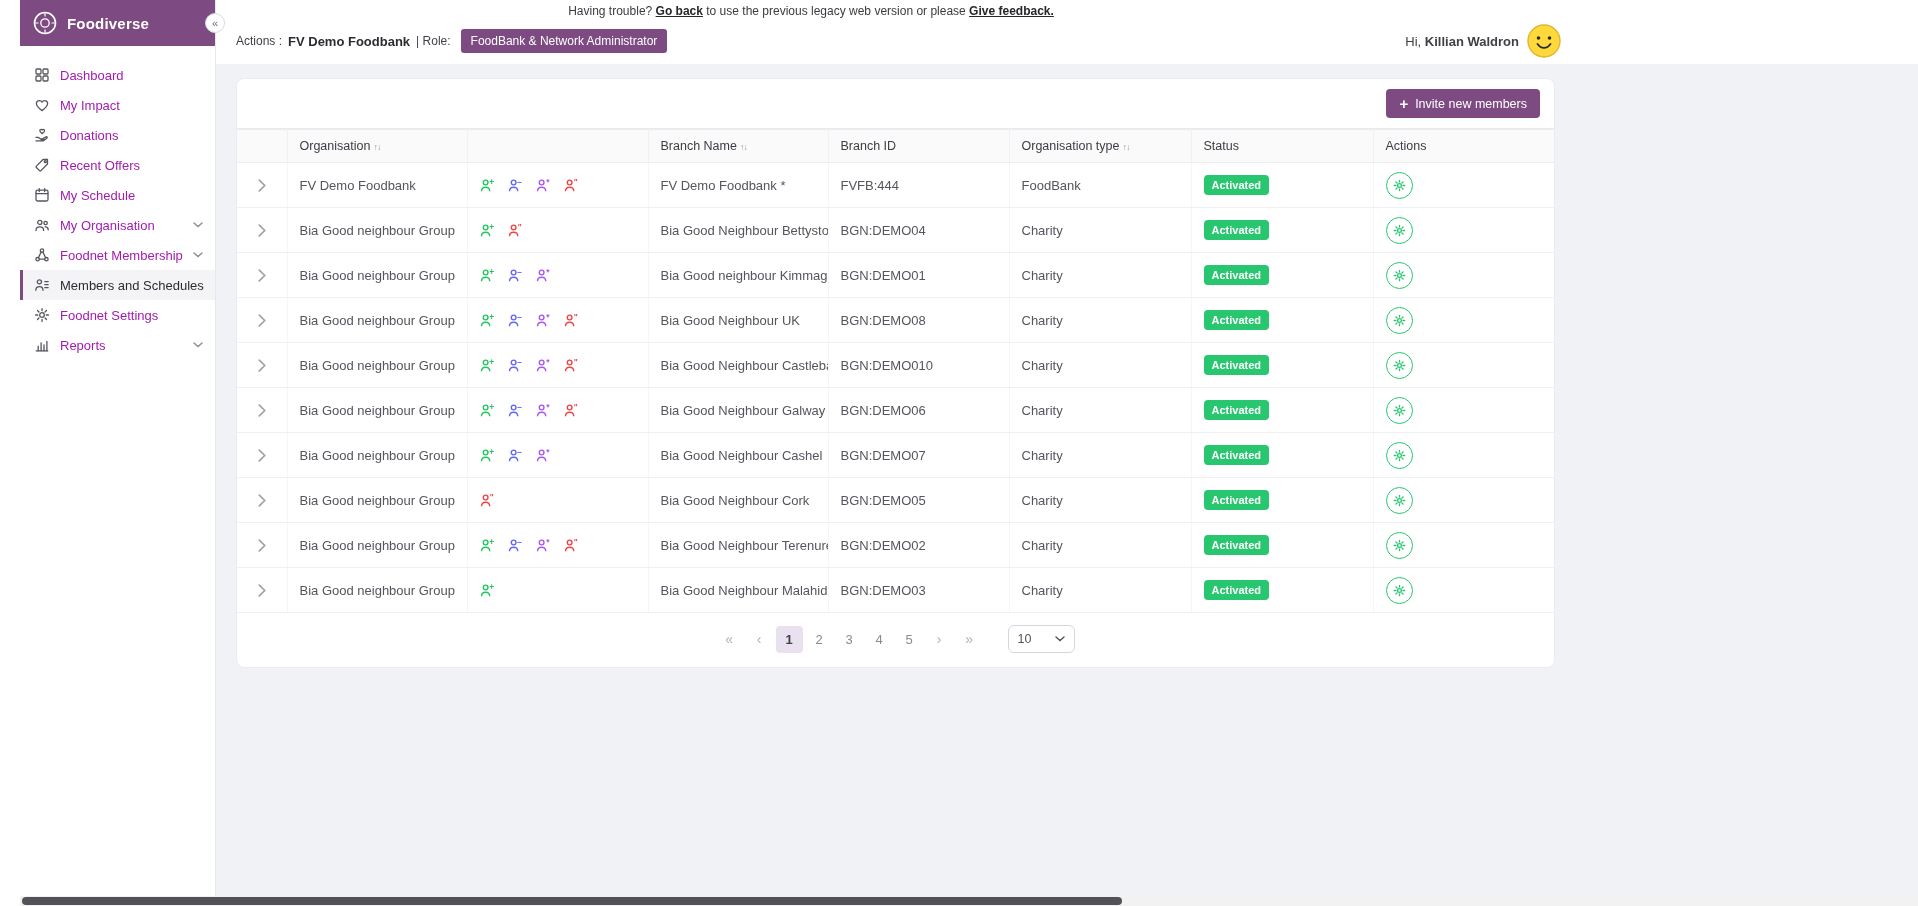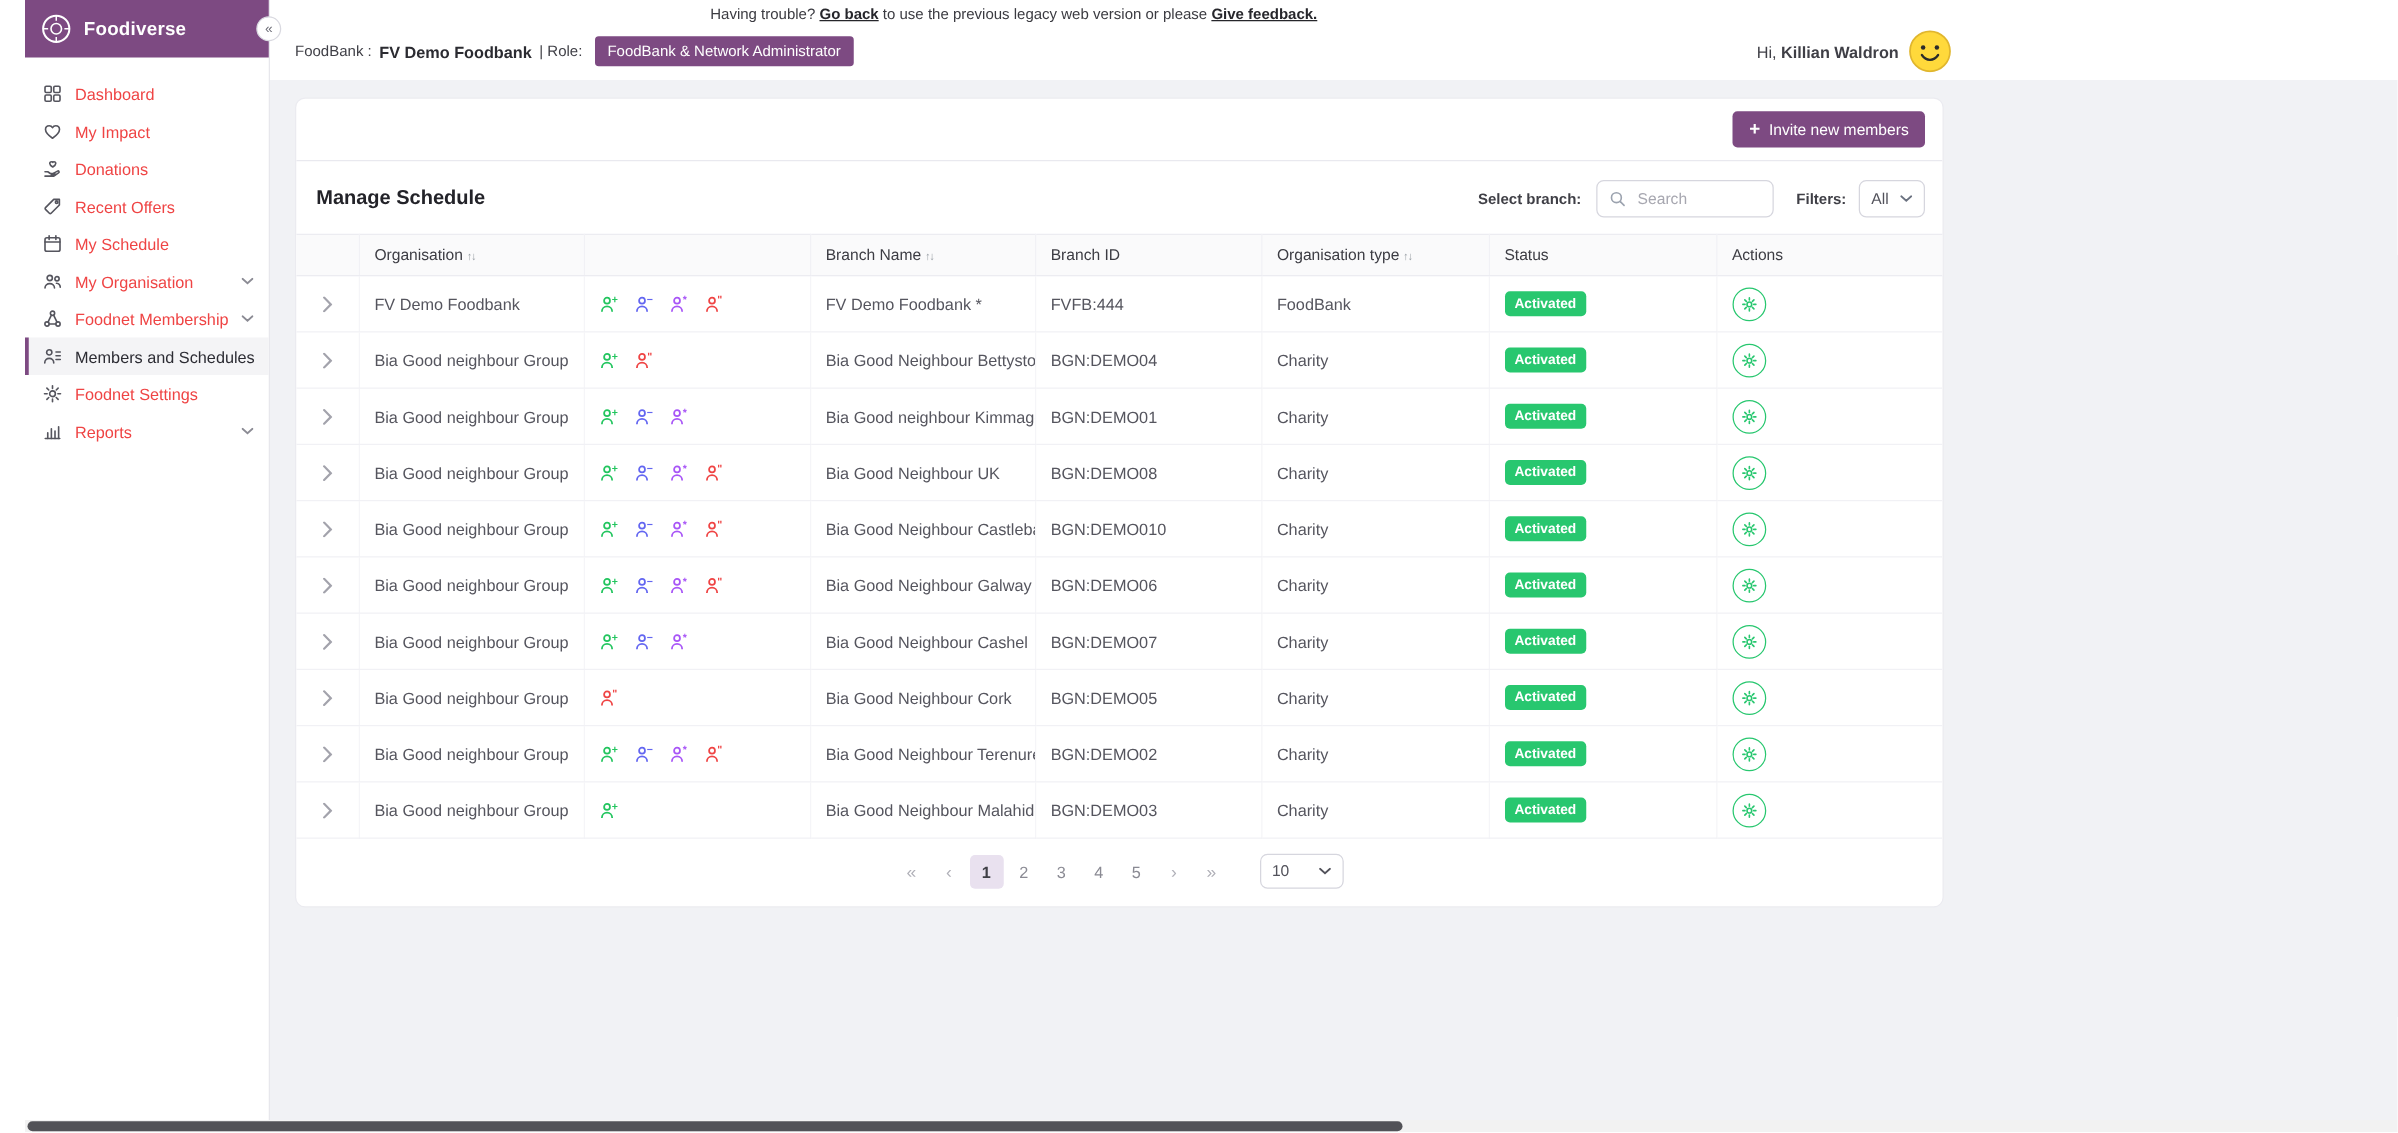--- a/index.html
+++ b/index.html
@@ -11,21 +11,21 @@
   
   .sidebar{position:absolute;left:0;top:0;bottom:10px;width:196px;background:#fff;
            border-right:1px solid #e7e7ec;z-index:4}
   .brand{height:46px;background:var(--accent);display:flex;align-items:center;gap:9px;padding:0 12px}
   .brand-name{color:#fff;font-size:15px;font-weight:bold;letter-spacing:.2px}
   .collapse-btn{position:absolute;top:13px;left:185px;width:20px;height:20px;border-radius:50%;
     background:#fff;border:1px solid #d9d9e0;color:#6b6b75;font-size:11px;line-height:1;
     display:flex;align-items:center;justify-content:center;cursor:pointer;z-index:6;padding:0}
   .menu{padding-top:14px}
   .menu-item{height:30px;display:flex;align-items:center;gap:10px;padding:0 12px 0 11px;
-    border-left:3px solid transparent;font-size:13px;color:#ef4444;cursor:pointer;white-space:nowrap}
+    border-left:3px solid transparent;font-size:13px;color:#a21caf;cursor:pointer;white-space:nowrap}
   .menu-item.active{background:#f4f4f6;border-left-color:var(--accent);color:#2c2c33}
   .mi-icon{width:16px;height:16px;color:#55555e;display:flex;flex:none}
   .chev{margin-left:auto;color:#8b8b94;display:flex}
 
   
   .main{position:absolute;left:196px;top:0;right:0;bottom:10px;overflow:hidden}
   .top-white{background:#fff}
   .banner{width:1190px;text-align:center;font-size:12px;color:#3b3b41;padding-top:4px;height:20px}
   .blink{font-weight:bold;text-decoration:underline;color:#26262b;cursor:pointer}
   .topbar{width:1345px;height:42px;display:flex;align-items:center;padding-left:20px}
@@ -224,21 +224,21 @@
   <div class="main">
     <div class="top-white">
       <div class="banner">
         <span>Having trouble?</span>
         <span class="blink">Go back</span>
         <span>to use the previous legacy web version or please</span>
         <span class="blink">Give feedback.</span>
       </div>
       <div class="topbar">
         <div class="fb-line">
-          <span>FoodBank :</span>
+          <span>Actions :</span>
           <span class="fb-name">FV Demo Foodbank</span>
           <span>| Role:</span>
           <span class="role-badge">FoodBank &amp; Network Administrator</span>
         </div>
         <div class="top-right">
           <span class="greet"><span>Hi,</span> <b>Killian Waldron</b></span>
           <span class="avatar">
             <svg width="34" height="34" viewBox="0 0 34 34">
               <circle cx="17" cy="17" r="16" fill="#ffd93b" stroke="#e0b62e" stroke-width="1.4"></circle>
               <circle cx="11.5" cy="14" r="1.8" fill="#2b2b2b"></circle>
@@ -250,44 +250,20 @@
       </div>
     </div>
 
     <div class="content">
       <div class="card">
         <div class="card-top">
           <button class="invite-btn">
             <span class="plus">+</span>
             <span>Invite new members</span>
           </button>
-        </div>
-        <div class="controls">
-          <div class="page-title">Manage Schedule</div>
-          <div class="ctrl-right">
-            <span class="lbl">Select branch:</span>
-            <label class="search-box">
-              <span style="display:flex">
-                <svg width="14" height="14" viewBox="0 0 16 16" fill="none" stroke="#9ca3af" stroke-width="1.5" stroke-linecap="round">
-                  <circle cx="7" cy="7" r="4.5"></circle>
-                    <path d="M10.6 10.6L14 14"></path>
-                </svg>
-              </span>
-              <input placeholder="Search" style="">
-            </label>
-            <span class="lbl filters-lbl">Filters:</span>
-            <div class="filter-select">
-              <span>All</span>
-              <span style="display:flex">
-                <svg width="10" height="6" viewBox="0 0 10 6" fill="none" stroke="#6b7280" stroke-width="1.4" stroke-linecap="round">
-                    <path d="M1 1l4 3.6L9 1"></path>
-                  </svg>
-              </span>
-            </div>
-          </div>
         </div>
 
         <table>
           <colgroup>
             <col style="width:50px">
               <col style="width:180px">
               <col style="width:181px">
               <col style="width:180px">
             <col style="width:181px">
               <col style="width:182px">

